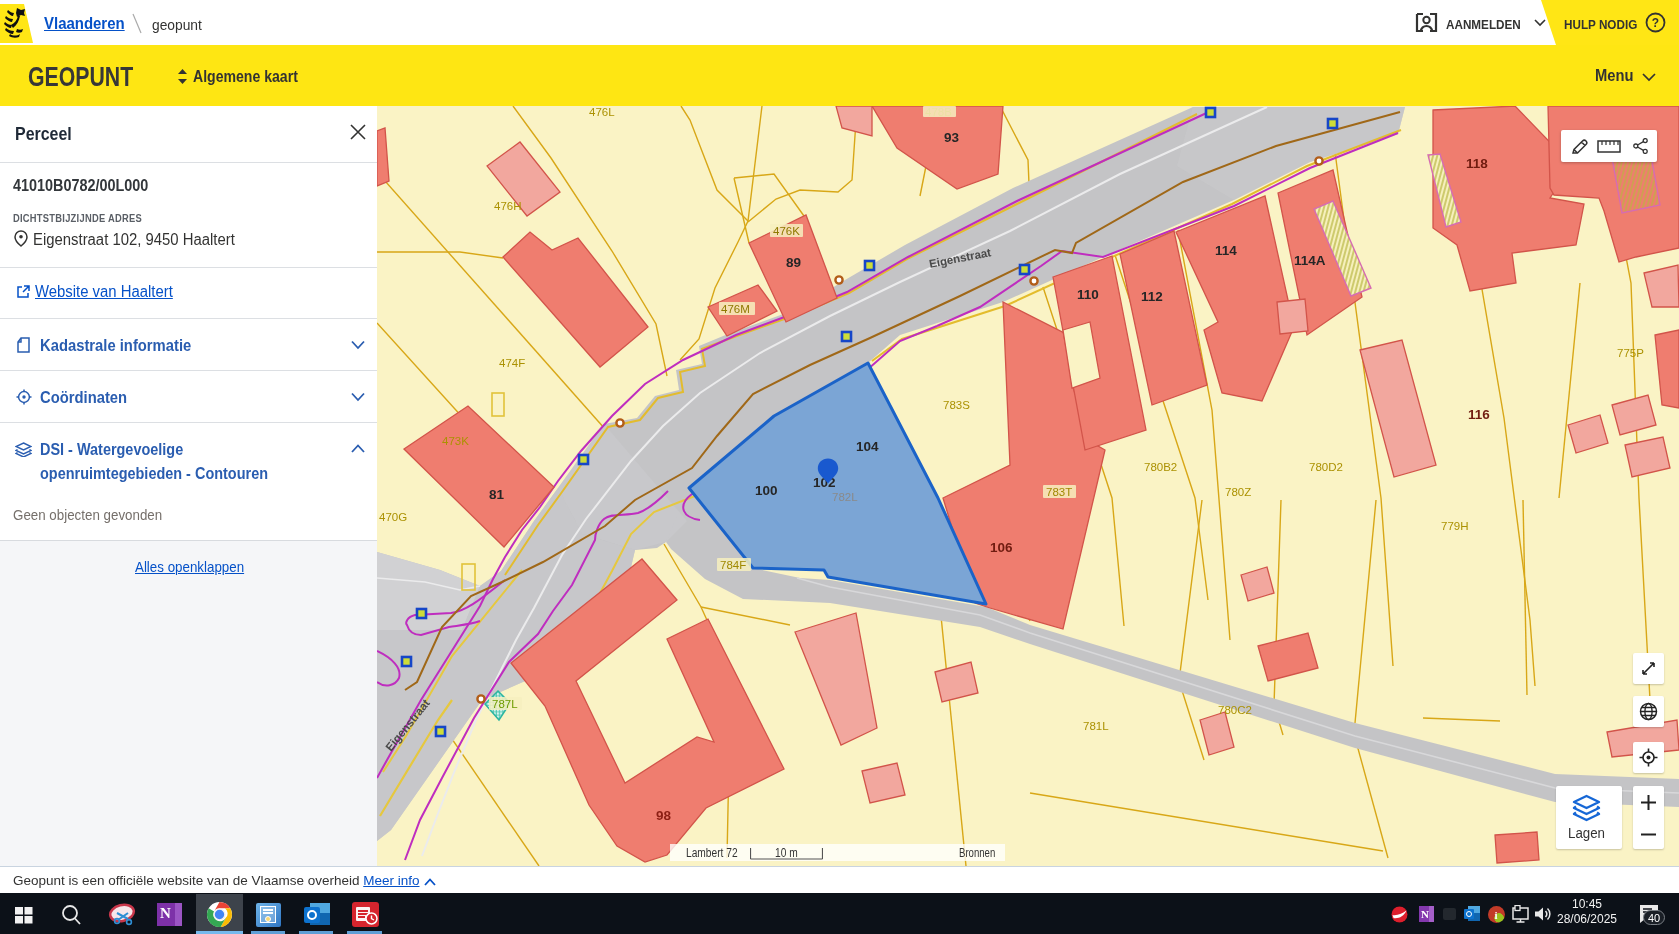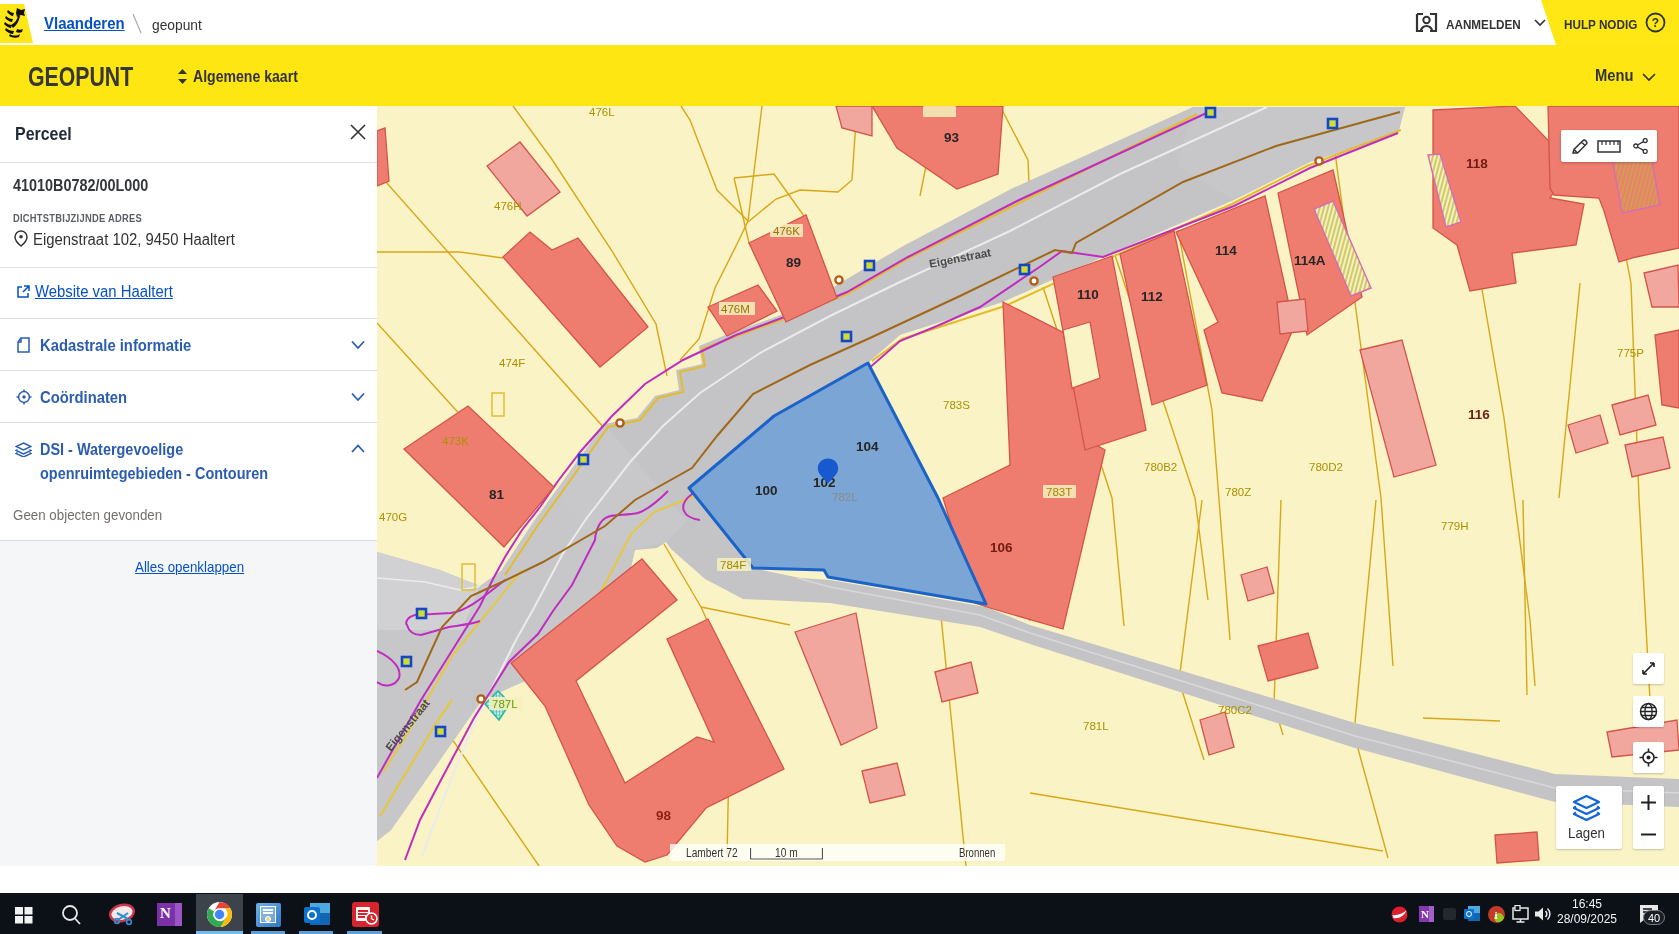--- a/index.html
+++ b/index.html
@@ -476,20 +476,28 @@
         <path d="M1,8 L7,1.5 L13,8" fill="none" stroke="#2a5db0" stroke-width="1.8"></path>
       </svg>
 
     <div class="abs" style="transform:scaleX(0.89);transform-origin:left top;left:13px;top:400px;font-size:15px;color:#756f6a;">Geen objecten gevonden</div>
 
     <div class="abs" style="left:0;top:434px;width:377px;height:1px;background:#d8dbdf;"></div>
 
     <a class="abs" style="transform:scaleX(0.89);transform-origin:left top;left:135px;top:452px;font-size:15px;color:#0551c8;text-decoration:underline;">Alles openklappen</a>
   </div>
 
+  <div class="abs" style="left:0;top:866px;width:1679px;height:27px;background:#ffffff;border-top:1px solid #c9d4e0;">
+
+    <div class="abs" style="left:13px;top:6px;font-size:13.5px;color:#333332;">Geopunt is een officiële website van de Vlaamse overheid <a style="color:#0551c8;text-decoration:underline;">Meer info</a></div>
+
+    <svg class="abs" style="left:424px;top:11px;" width="12" height="8">
+        <path d="M1,7 L6,1.5 L11,7" fill="none" stroke="#0551c8" stroke-width="1.8"></path>
+      </svg>
+  </div>
 
   <div class="abs" style="left:0;top:893px;width:1679px;height:41px;background:#0c1118;">
 
     <div class="abs" style="left:196px;top:1px;width:47px;height:40px;background:#3d434b;"></div>
 
     <svg class="abs" style="left:15px;top:14px;" width="18" height="17">
         <rect x="0" y="0" width="8" height="7.5" fill="#f2f2f2"></rect>
         <rect x="9.5" y="0" width="8" height="7.5" fill="#f2f2f2"></rect>
         <rect x="0" y="9" width="8" height="7.5" fill="#f2f2f2"></rect>
         <rect x="9.5" y="9" width="8" height="7.5" fill="#f2f2f2"></rect>
@@ -577,23 +585,23 @@
         <line x1="9.5" y1="14" x2="9.5" y2="17" stroke="#e8e8e8" stroke-width="1.5"></line>
         <line x1="5.5" y1="17" x2="13.5" y2="17" stroke="#e8e8e8" stroke-width="1.5"></line>
         <rect x="4" y="0.5" width="5" height="5" fill="#0c1118" stroke="#e8e8e8" stroke-width="1.3"></rect>
       </svg>
 
     <svg class="abs" style="left:1534px;top:13px;" width="19" height="16">
         <path d="M1,5.5 H4.5 L9,1.5 V14.5 L4.5,10.5 H1 Z" fill="#e8e8e8"></path>
         <path d="M11.5,5 A4.5,4.5 0 0 1 11.5,11 M13.5,2.5 A7.5,7.5 0 0 1 13.5,13.5" stroke="#e8e8e8" stroke-width="1.5" fill="none"></path>
       </svg>
 
-    <div class="abs" style="left:1556px;top:4px;width:62px;text-align:center;color:#f2f2f2;font-size:12px;">16:45</div>
-
-    <div class="abs" style="left:1551px;top:19px;width:72px;text-align:center;color:#f2f2f2;font-size:12px;">28/09/2025</div>
+    <div class="abs" style="left:1556px;top:4px;width:62px;text-align:center;color:#f2f2f2;font-size:12px;">10:45</div>
+
+    <div class="abs" style="left:1551px;top:19px;width:72px;text-align:center;color:#f2f2f2;font-size:12px;">28/06/2025</div>
 
     <svg class="abs" style="left:1637px;top:11px;" width="24" height="20">
         <path d="M3,1 H21 V15 H8 L3,19 Z" fill="#e8e8e8"></path>
         <line x1="6" y1="5" x2="15" y2="5" stroke="#0c1118" stroke-width="1.5"></line>
         <line x1="6" y1="8" x2="15" y2="8" stroke="#0c1118" stroke-width="1.5"></line>
       </svg>
 
     <div class="abs" style="left:1643px;top:17px;width:22px;height:15px;background:#1a1f26;border:1px solid #7a7f85;border-radius:8px;color:#fff;font-size:11px;text-align:center;line-height:14px;">40</div>
   </div>
 

